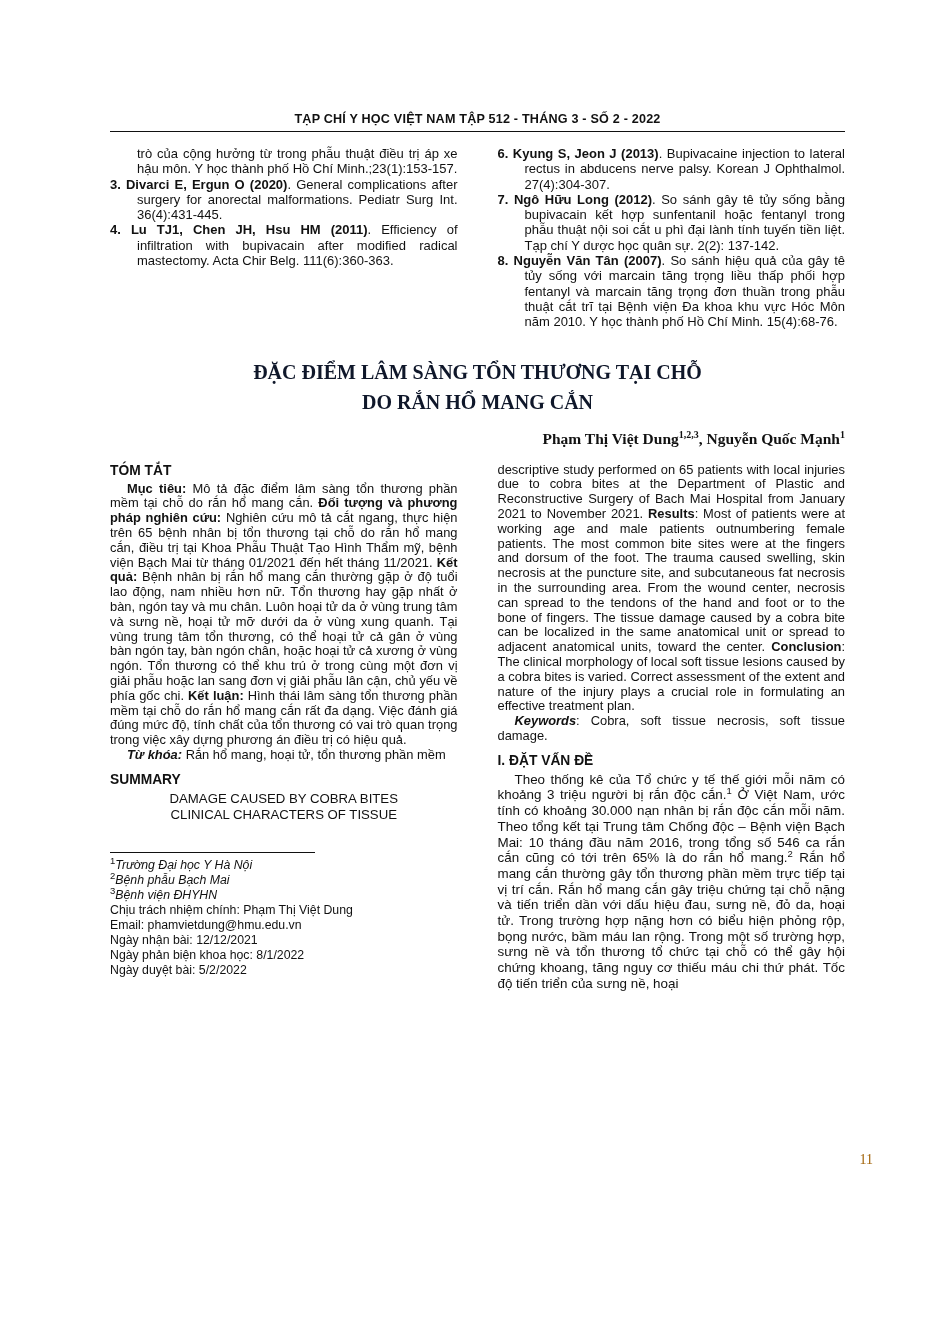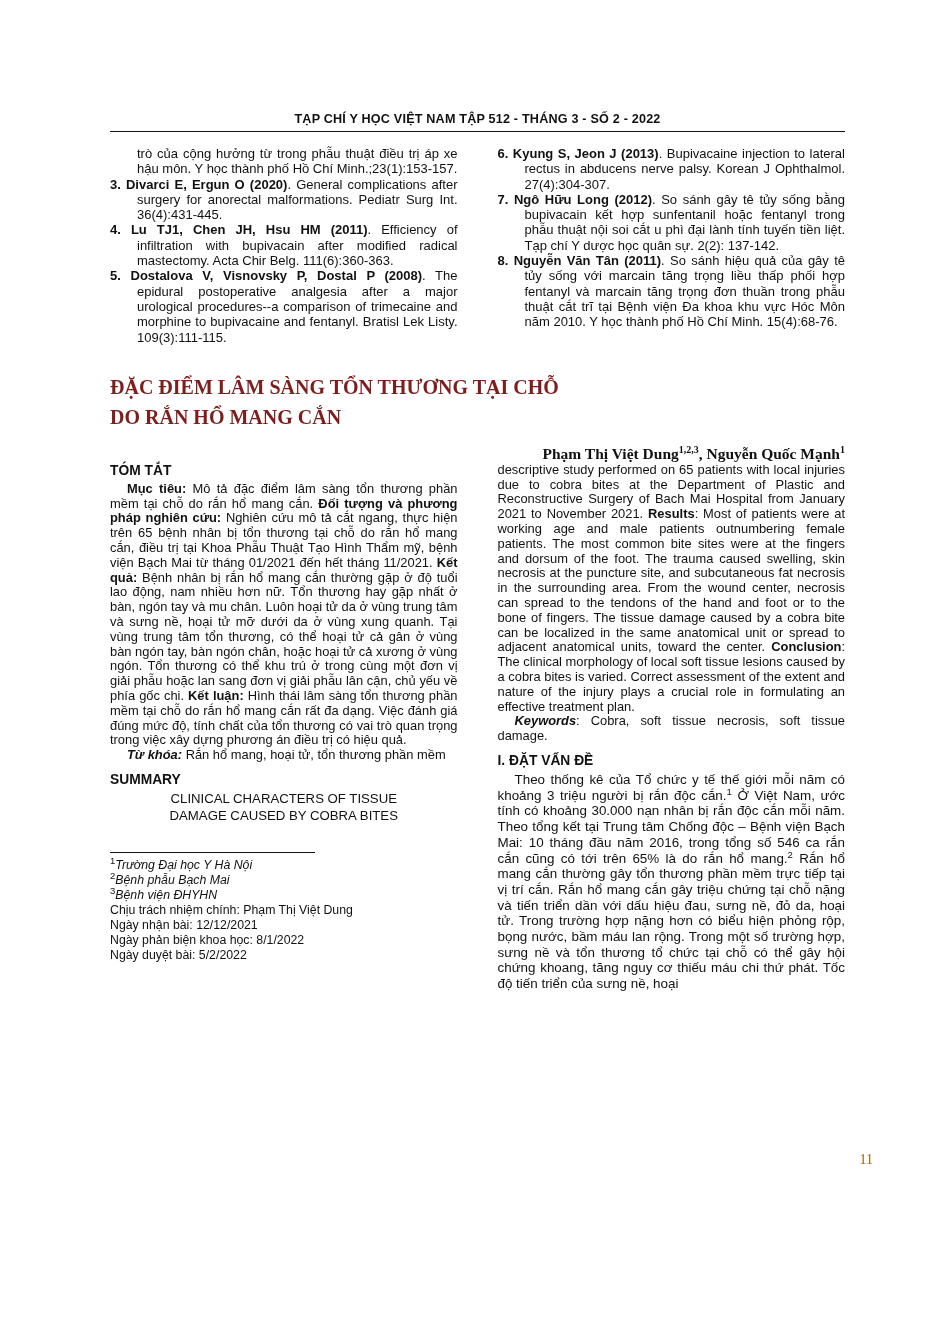--- a/index.html
+++ b/index.html
@@ -23,32 +23,32 @@
   .refs { margin-top:14px; }
   .ref {
     margin:0; font-size:13px; line-height:15.3px; text-align:justify;
     padding-left:27px; text-indent:-27px;
   }
   .ref.cont { text-indent:0; }
   .ref b { font-weight:bold; }
 
   
   .article-title {
-    margin:27px 0 0 0; font-family:"Liberation Serif", serif;
-    font-size:20px; line-height:30px; font-weight:bold; color:#7f1d1d;
+    margin:27px 0 0 0; text-align:center; font-family:"Liberation Serif", serif;
+    font-size:20px; line-height:30px; font-weight:bold; color:#0f172a;
   }
   .title-line { display:block; }
   .authors {
     margin-top:13px; text-align:right; font-family:"Liberation Serif", serif;
     font-weight:bold; font-size:15.5px;
   }
   .authors sup { font-size:10px; }
 
   
-  .main-cols { }
+  .main-cols { margin-top:15px; }
   .sec-heading { font-size:13.8px; font-weight:bold; margin:9px 0 4px 0; }
   .sec-heading.first { margin-top:0; }
   .body-p { margin:0; font-size:12.9px; line-height:14.8px; }
   .body-p.lg { font-size:13.4px; line-height:15.7px; }
   .just { text-align:justify; }
   .ind { text-indent:17px; }
   sup { font-size:9.5px; line-height:0; }
   .summary-subtitle { text-align:center; font-size:13.2px; line-height:16.5px; margin:2px 0 4px 0; }
   .summary-subtitle span { display:block; }
 
@@ -73,55 +73,55 @@
     <header class="page-header">
       <div class="journal-title">TẠP CHÍ Y HỌC VIỆT NAM TẬP 512 - THÁNG 3 - SỐ 2 - 2022</div>
       <div class="header-rule"></div>
     </header>
 
     <section class="refs cols">
       <div class="col">
         <p class="ref cont"><b></b><span>trò của cộng hưởng từ trong phẫu thuật điều trị áp xe hậu môn. Y học thành phố Hồ Chí Minh.;23(1):153-157.</span></p>
         <p class="ref"><b>3. Divarci E, Ergun O (2020)</b><span>. General complications after surgery for anorectal malformations. Pediatr Surg Int. 36(4):431-445.</span></p>
         <p class="ref"><b>4. Lu TJ1, Chen JH, Hsu HM (2011)</b><span>. Efficiency of infiltration with bupivacain after modified radical mastectomy. Acta Chir Belg. 111(6):360-363.</span></p>
-        <p class="ref"><b>5. Dostalova V, Visnovsky P, Dostal P (2008)</b><span>. The epidural postoperative analgesia after a major urological procedures--a comparison of trimecaine and morphine to bupivacaine and fentanyl. Bratisl Lek Listy. 109(3):111-115.</span></p>
       </div>
       <div class="col">
         <p class="ref"><b>6. Kyung S, Jeon J (2013)</b><span>. Bupivacaine injection to lateral rectus in abducens nerve palsy. Korean J Ophthalmol. 27(4):304-307.</span></p>
         <p class="ref"><b>7. Ngô Hữu Long (2012)</b><span>. So sánh gây tê tủy sống bằng bupivacain kết hợp sunfentanil hoặc fentanyl trong phẫu thuật nội soi cắt u phì đại lành tính tuyến tiền liệt. Tạp chí Y dược học quân sự. 2(2): 137-142.</span></p>
-        <p class="ref"><b>8. Nguyễn Văn Tân (2011)</b><span>. So sánh hiệu quả của gây tê tủy sống với marcain tăng trọng liều thấp phối hợp fentanyl và marcain tăng trọng đơn thuần trong phẫu thuật cắt trĩ tại Bệnh viện Đa khoa khu vực Hóc Môn năm 2010. Y học thành phố Hồ Chí Minh. 15(4):68-76.</span></p>
+        <p class="ref"><b>8. Nguyễn Văn Tân (2007)</b><span>. So sánh hiệu quả của gây tê tủy sống với marcain tăng trọng liều thấp phối hợp fentanyl và marcain tăng trọng đơn thuần trong phẫu thuật cắt trĩ tại Bệnh viện Đa khoa khu vực Hóc Môn năm 2010. Y học thành phố Hồ Chí Minh. 15(4):68-76.</span></p>
       </div>
     </section>
 
     <h1 class="article-title">
       <span class="title-line">ĐẶC ĐIỂM LÂM SÀNG TỔN THƯƠNG TẠI CHỖ</span>
       <span class="title-line">DO RẮN HỔ MANG CẮN</span>
     </h1>
 
     <div class="authors">Phạm Thị Việt Dung<sup>1,2,3</sup>, Nguyễn Quốc Mạnh<sup>1</sup></div>
 
     <section class="cols main-cols">
 
       <div class="col">
         <h2 class="sec-heading first">TÓM TẮT</h2>
         <p class="body-p just ind"><b>Mục tiêu:</b> Mô tả đặc điểm lâm sàng tổn thương phần mềm tại chỗ do rắn hổ mang cắn. <b>Đối tượng và phương pháp nghiên cứu:</b> Nghiên cứu mô tả cắt ngang, thực hiện trên 65 bệnh nhân bị tổn thương tại chỗ do rắn hổ mang cắn, điều trị tại Khoa Phẫu Thuật Tạo Hình Thẩm mỹ, bệnh viện Bạch Mai từ tháng 01/2021 đến hết tháng 11/2021. <b>Kết quả:</b> Bệnh nhân bị rắn hổ mang cắn thường gặp ở độ tuổi lao động, nam nhiều hơn nữ. Tổn thương hay gặp nhất ở bàn, ngón tay và mu chân. Luôn hoại tử da ở vùng trung tâm và sưng nề, hoại tử mỡ dưới da ở vùng xung quanh. Tại vùng trung tâm tổn thương, có thể hoại tử cả gân ở vùng bàn ngón tay, bàn ngón chân, hoặc hoại tử cả xương ở vùng ngón. Tổn thương có thể khu trú ở trong cùng một đơn vị giải phẫu hoặc lan sang đơn vị giải phẫu lân cận, chủ yếu về phía gốc chi. <b>Kết luận:</b> Hình thái lâm sàng tổn thương phần mềm tại chỗ do rắn hổ mang cắn rất đa dạng. Việc đánh giá đúng mức độ, tính chất của tổn thương có vai trò quan trọng trong việc xây dựng phương án điều trị có hiệu quả.</p>
         <p class="body-p just ind"><b style="font-style: italic;">Từ khóa:</b> Rắn hổ mang, hoại tử, tổn thương phần mềm</p>
 
         <h2 class="sec-heading">SUMMARY</h2>
         <div class="summary-subtitle">
+          <span>DAMAGE CAUSED BY COBRA BITES</span>
           <span>CLINICAL CHARACTERS OF TISSUE</span>
-          <span>DAMAGE CAUSED BY COBRA BITES</span>
         </div>
 
         <div class="footnote">
           <div class="fn-rule"></div>
           <p class="fn-line"><sup>1</sup><i>Trường Đại học Y Hà Nội</i></p>
           <p class="fn-line"><sup>2</sup><i>Bệnh phẫu Bạch Mai</i></p>
           <p class="fn-line"><sup>3</sup><i>Bệnh viện ĐHYHN</i></p>
           <p class="fn-line">Chịu trách nhiệm chính: Phạm Thị Việt Dung</p>
+          <p class="fn-line">Email: phamvietdung@hmu.edu.vn</p>
           <p class="fn-line">Ngày nhận bài: 12/12/2021</p>
           <p class="fn-line">Ngày phản biện khoa học: 8/1/2022</p>
           <p class="fn-line">Ngày duyệt bài: 5/2/2022</p>
         </div>
       </div>
 
       <div class="col">
         <p class="body-p just">descriptive study performed on 65 patients with local injuries due to cobra bites at the Department of Plastic and Reconstructive Surgery of Bach Mai Hospital from January 2021 to November 2021. <b>Results</b>: Most of patients were at working age and male patients outnumbering female patients. The most common bite sites were at the fingers and dorsum of the foot. The trauma caused swelling, skin necrosis at the puncture site, and subcutaneous fat necrosis in the surrounding area. From the wound center, necrosis can spread to the tendons of the hand and foot or to the bone of fingers. The tissue damage caused by a cobra bite can be localized in the same anatomical unit or spread to adjacent anatomical units, toward the center. <b>Conclusion</b>: The clinical morphology of local soft tissue lesions caused by a cobra bites is varied. Correct assessment of the extent and nature of the injury plays a crucial role in formulating an effective treatment plan.</p>
         <p class="body-p just ind"><b style="font-style: italic;">Keywords</b>: Cobra, soft tissue necrosis, soft tissue damage.</p>
 

